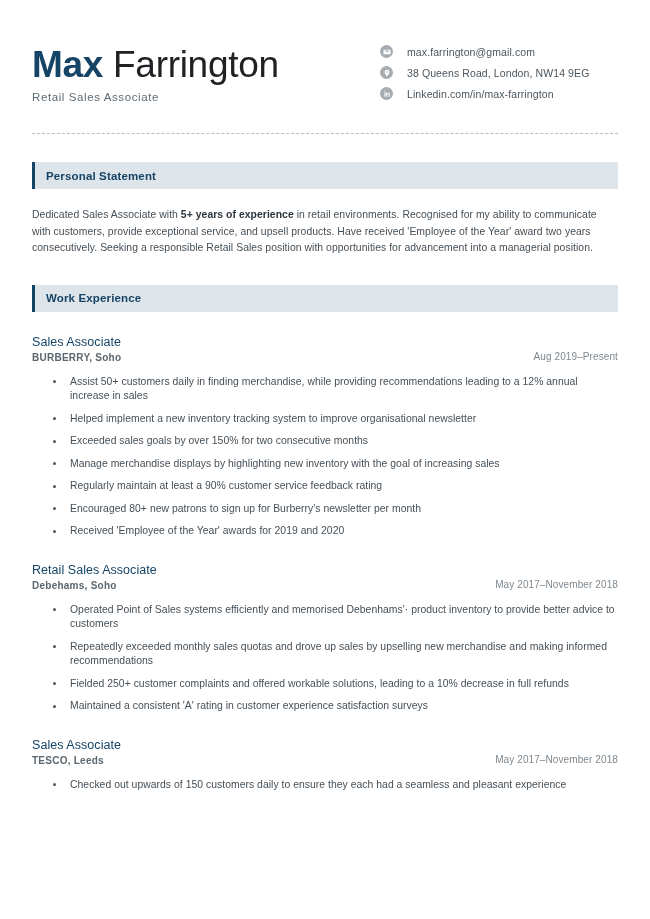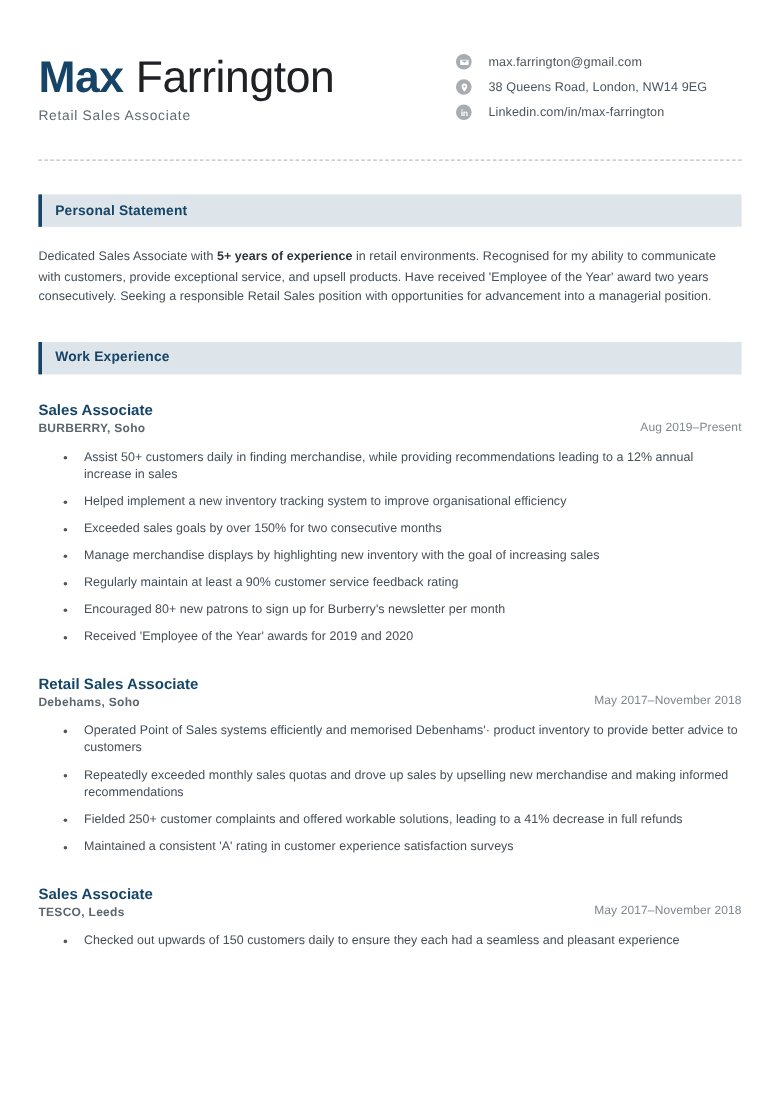--- a/index.html
+++ b/index.html
@@ -129,21 +129,21 @@
   
   .job { margin-top: 24px; }
   .job:first-of-type { margin-top: 23px; }
   .job-head {
     display: flex;
     justify-content: space-between;
     align-items: flex-end;
   }
   .job-role {
     font-size: 12.5px;
-    font-weight: bold;
+    font-weight: normal;
     color: #164466;
     letter-spacing: 0.05px;
   }
   .job-company {
     margin-top: 3px;
     font-size: 10px;
     font-weight: bold;
     color: #5b666e;
     letter-spacing: 0.25px;
   }
@@ -244,40 +244,40 @@
       <div class="job">
         <div class="job-head">
           <div>
             <div class="job-role">Sales Associate</div>
             <div class="job-company">BURBERRY, Soho</div>
           </div>
           <div class="job-dates">Aug 2019–Present</div>
         </div>
         <ul class="bullets">
           <li>Assist 50+ customers daily in finding merchandise, while providing recommendations leading to a 12% annual increase in sales</li>
-          <li>Helped implement a new inventory tracking system to improve organisational efficiency</li>
+          <li>Helped implement a new inventory tracking system to improve organisational newsletter</li>
           <li>Exceeded sales goals by over 150% for two consecutive months</li>
           <li>Manage merchandise displays by highlighting new inventory with the goal of increasing sales</li>
           <li>Regularly maintain at least a 90% customer service feedback rating</li>
           <li>Encouraged 80+ new patrons to sign up for Burberry's newsletter per month</li>
           <li>Received 'Employee of the Year' awards for 2019 and 2020</li>
         </ul>
       </div>
       <div class="job">
         <div class="job-head">
           <div>
             <div class="job-role">Retail Sales Associate</div>
             <div class="job-company">Debehams, Soho</div>
           </div>
           <div class="job-dates">May 2017–November 2018</div>
         </div>
         <ul class="bullets">
           <li>Operated Point of Sales systems efficiently and memorised Debenhams'· product inventory to provide better advice to customers</li>
           <li>Repeatedly exceeded monthly sales quotas and drove up sales by upselling new merchandise and making informed recommendations</li>
-          <li>Fielded 250+ customer complaints and offered workable solutions, leading to a 41% decrease in full refunds</li>
+          <li>Fielded 250+ customer complaints and offered workable solutions, leading to a 10% decrease in full refunds</li>
           <li>Maintained a consistent 'A' rating in customer experience satisfaction surveys</li>
         </ul>
       </div>
       <div class="job">
         <div class="job-head">
           <div>
             <div class="job-role">Sales Associate</div>
             <div class="job-company">TESCO, Leeds</div>
           </div>
           <div class="job-dates">May 2017–November 2018</div>

